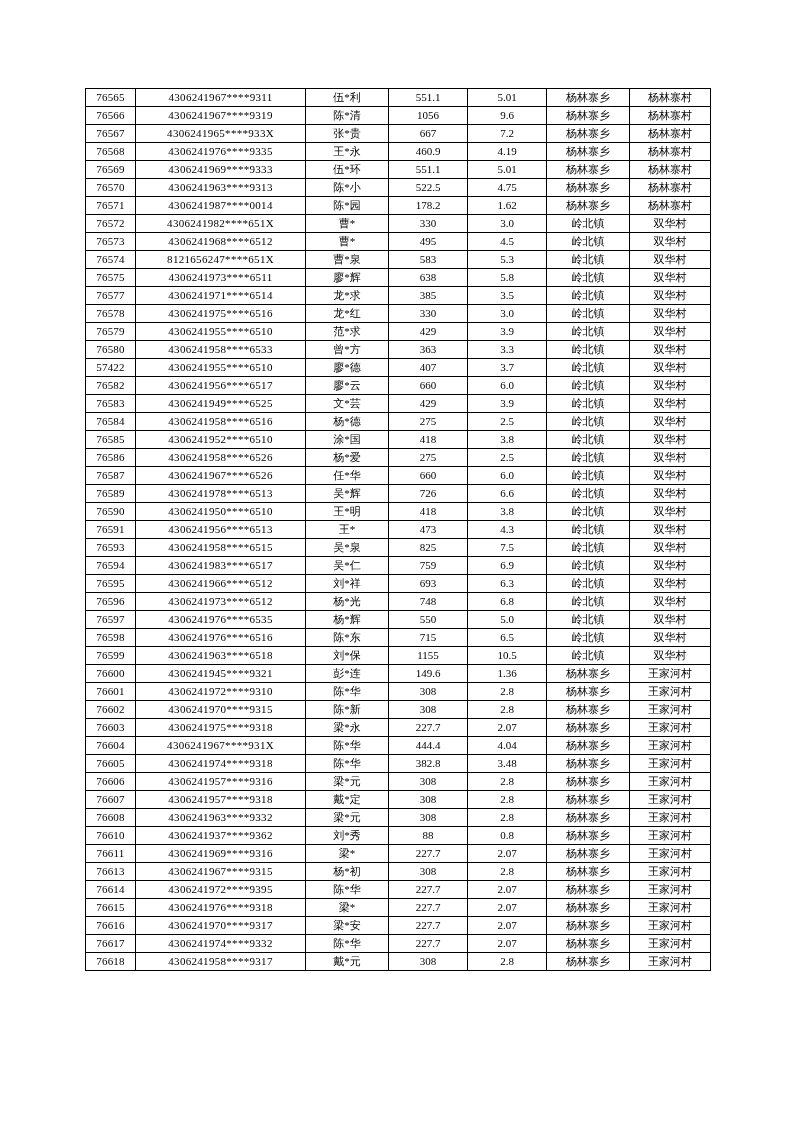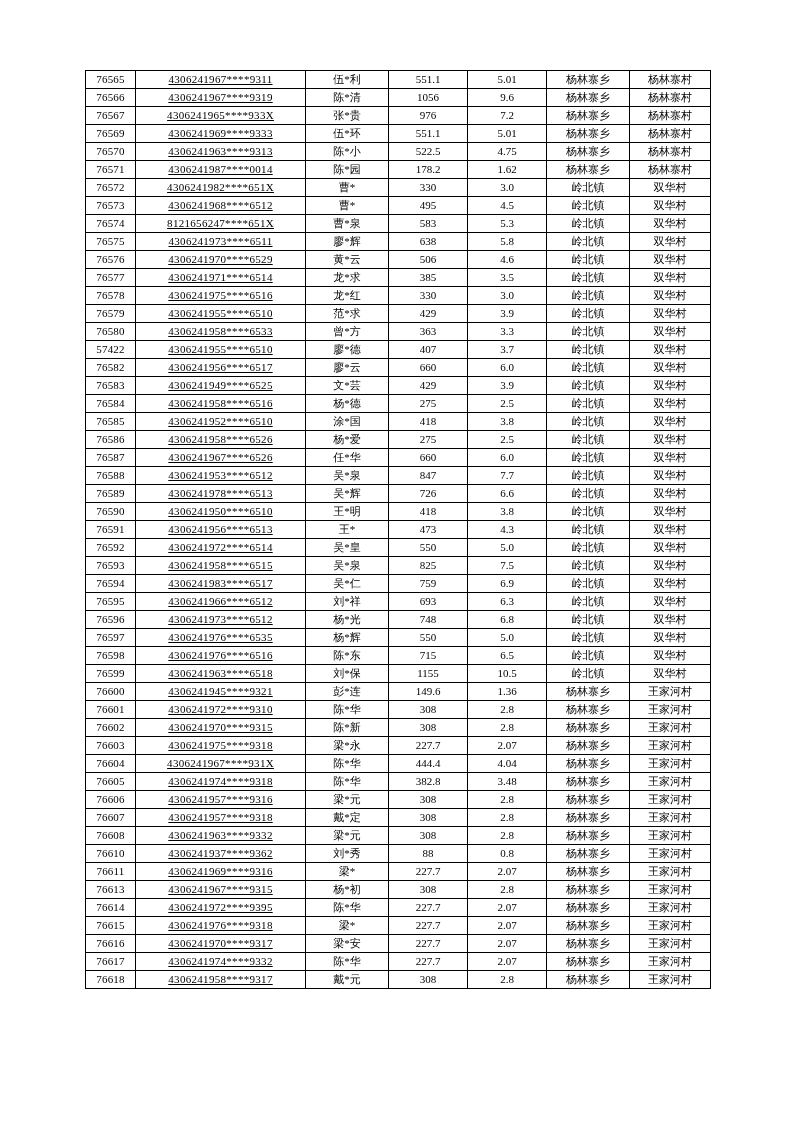--- a/index.html
+++ b/index.html
@@ -10,40 +10,40 @@
     width: 794px;
     height: 1122px;
     background: #ffffff;
     position: relative;
     font-family: "Liberation Serif", "DejaVu Serif", serif;
     color: #000000;
   }
   .sheet {
     position: absolute;
     left: 85px;
-    top: 70px;
+    top: 88px;
   }
   table.grid {
     border-collapse: collapse;
     table-layout: fixed;
     width: 625px;
   }
   table.grid td {
     border: 1px solid #000000;
     height: 17px;
     padding: 0 2px;
     text-align: center;
     vertical-align: middle;
     font-size: 11px;
     line-height: 17px;
     white-space: nowrap;
     overflow: hidden;
   }
   td.col-0 { letter-spacing: 0.2px; }
-  td.col-1 { letter-spacing: 0.3px; text-decoration: underline; }
+  td.col-1 { letter-spacing: 0.3px; }
   td.col-2, td.col-5, td.col-6 { font-size: 11px; }
 </style>
 </head>
 <body>
 
 <div class="sheet">
   <table class="grid">
     <colgroup>
       <col style="width:50px">
       <col style="width:170px">
@@ -69,22 +69,31 @@
           <td class="col-2">陈*清</td>
           <td class="col-3">1056</td>
           <td class="col-4">9.6</td>
           <td class="col-5">杨林寨乡</td>
           <td class="col-6">杨林寨村</td>
         </tr>
         <tr>
           <td class="col-0">76567</td>
           <td class="col-1">4306241965****933X</td>
           <td class="col-2">张*贵</td>
-          <td class="col-3">976</td>
+          <td class="col-3">667</td>
           <td class="col-4">7.2</td>
+          <td class="col-5">杨林寨乡</td>
+          <td class="col-6">杨林寨村</td>
+        </tr>
+        <tr>
+          <td class="col-0">76568</td>
+          <td class="col-1">4306241976****9335</td>
+          <td class="col-2">王*永</td>
+          <td class="col-3">460.9</td>
+          <td class="col-4">4.19</td>
           <td class="col-5">杨林寨乡</td>
           <td class="col-6">杨林寨村</td>
         </tr>
         <tr>
           <td class="col-0">76569</td>
           <td class="col-1">4306241969****9333</td>
           <td class="col-2">伍*环</td>
           <td class="col-3">551.1</td>
           <td class="col-4">5.01</td>
           <td class="col-5">杨林寨乡</td>
@@ -138,29 +147,20 @@
         <tr>
           <td class="col-0">76575</td>
           <td class="col-1">4306241973****6511</td>
           <td class="col-2">廖*辉</td>
           <td class="col-3">638</td>
           <td class="col-4">5.8</td>
           <td class="col-5">岭北镇</td>
           <td class="col-6">双华村</td>
         </tr>
         <tr>
-          <td class="col-0">76576</td>
-          <td class="col-1">4306241970****6529</td>
-          <td class="col-2">黄*云</td>
-          <td class="col-3">506</td>
-          <td class="col-4">4.6</td>
-          <td class="col-5">岭北镇</td>
-          <td class="col-6">双华村</td>
-        </tr>
-        <tr>
           <td class="col-0">76577</td>
           <td class="col-1">4306241971****6514</td>
           <td class="col-2">龙*求</td>
           <td class="col-3">385</td>
           <td class="col-4">3.5</td>
           <td class="col-5">岭北镇</td>
           <td class="col-6">双华村</td>
         </tr>
         <tr>
           <td class="col-0">76578</td>
@@ -246,29 +246,20 @@
         <tr>
           <td class="col-0">76587</td>
           <td class="col-1">4306241967****6526</td>
           <td class="col-2">任*华</td>
           <td class="col-3">660</td>
           <td class="col-4">6.0</td>
           <td class="col-5">岭北镇</td>
           <td class="col-6">双华村</td>
         </tr>
         <tr>
-          <td class="col-0">76588</td>
-          <td class="col-1">4306241953****6512</td>
-          <td class="col-2">吴*泉</td>
-          <td class="col-3">847</td>
-          <td class="col-4">7.7</td>
-          <td class="col-5">岭北镇</td>
-          <td class="col-6">双华村</td>
-        </tr>
-        <tr>
           <td class="col-0">76589</td>
           <td class="col-1">4306241978****6513</td>
           <td class="col-2">吴*辉</td>
           <td class="col-3">726</td>
           <td class="col-4">6.6</td>
           <td class="col-5">岭北镇</td>
           <td class="col-6">双华村</td>
         </tr>
         <tr>
           <td class="col-0">76590</td>
@@ -282,29 +273,20 @@
         <tr>
           <td class="col-0">76591</td>
           <td class="col-1">4306241956****6513</td>
           <td class="col-2">王*</td>
           <td class="col-3">473</td>
           <td class="col-4">4.3</td>
           <td class="col-5">岭北镇</td>
           <td class="col-6">双华村</td>
         </tr>
         <tr>
-          <td class="col-0">76592</td>
-          <td class="col-1">4306241972****6514</td>
-          <td class="col-2">吴*皇</td>
-          <td class="col-3">550</td>
-          <td class="col-4">5.0</td>
-          <td class="col-5">岭北镇</td>
-          <td class="col-6">双华村</td>
-        </tr>
-        <tr>
           <td class="col-0">76593</td>
           <td class="col-1">4306241958****6515</td>
           <td class="col-2">吴*泉</td>
           <td class="col-3">825</td>
           <td class="col-4">7.5</td>
           <td class="col-5">岭北镇</td>
           <td class="col-6">双华村</td>
         </tr>
         <tr>
           <td class="col-0">76594</td>

